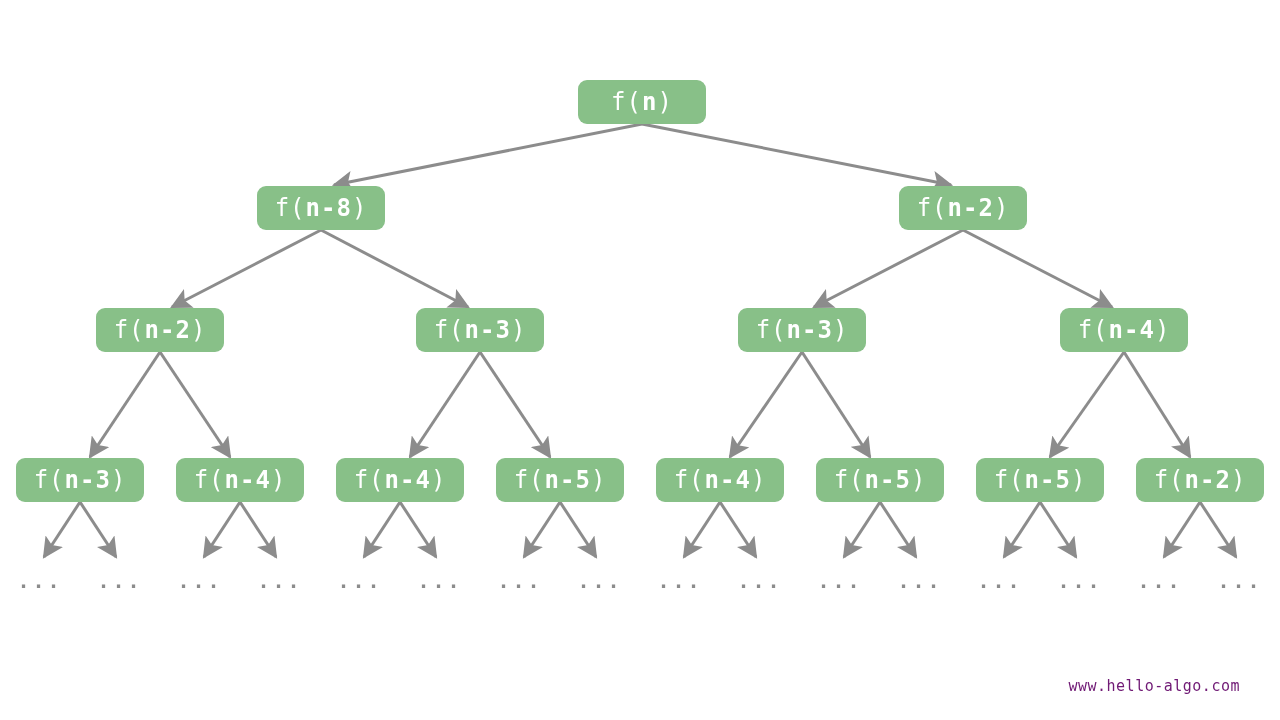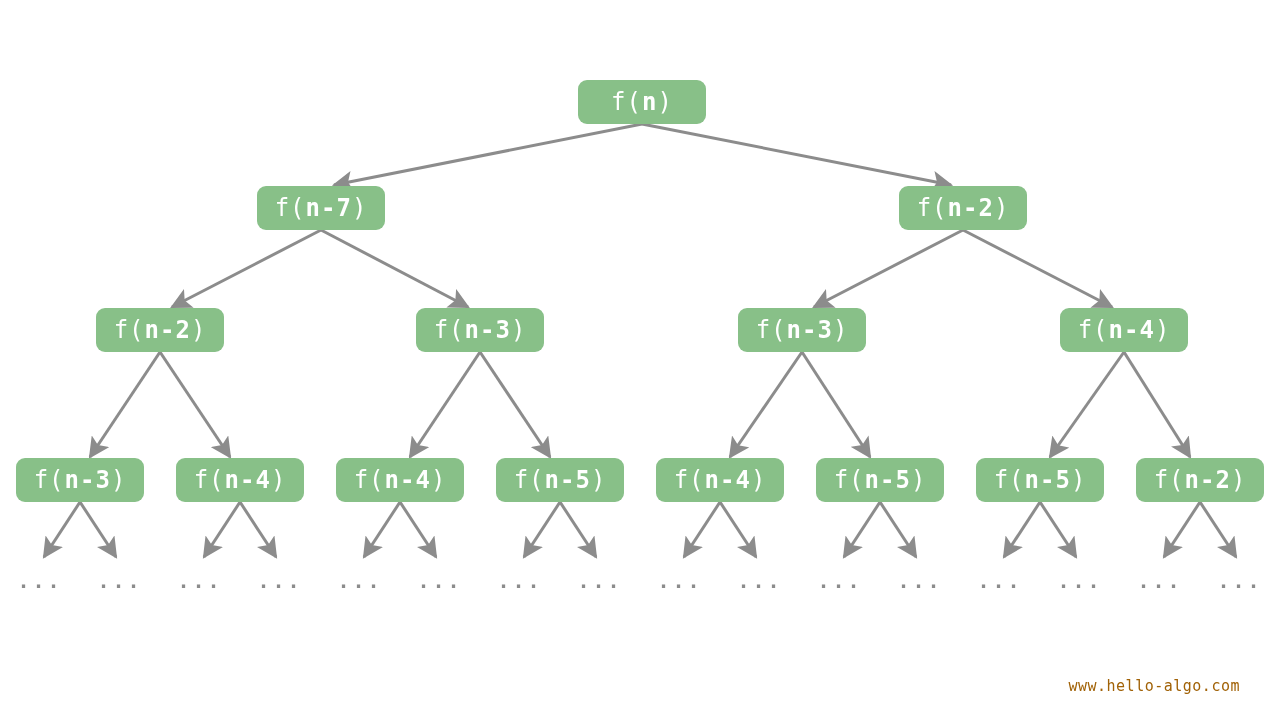--- a/index.html
+++ b/index.html
@@ -16,21 +16,21 @@
     white-space:nowrap;
   }
   .node .na { font-weight:bold; }
   .node .np { font-weight:normal; }
   .dots {
     position:absolute; top:569px; width:48px; text-align:center;
     color:#8C8C8C; font-size:20px; font-weight:bold; letter-spacing:3px;
   }
   .watermark {
     position:absolute; right:40px; top:677px;
-    color:#a16207; font-size:15px; letter-spacing:0.5px;
+    color:#701a75; font-size:15px; letter-spacing:0.5px;
   }
 </style>
 </head>
 <body>
 
 <div class="stage">
 
   <svg class="edges" width="1280" height="720" viewBox="0 0 1280 720">
     <defs>
       <marker id="arrowhead" viewBox="0 0 10 10" refX="9" refY="5" markerWidth="7" markerHeight="7" orient="auto-start-reverse">
@@ -72,21 +72,21 @@
   </svg>
 
   <div class="node" style="left:578px;top:80px">
       <span class="np">f(</span>
       <span class="na">n</span>
       <span class="np">)</span>
     </div>
 
   <div class="node" style="left:257px;top:186px">
       <span class="np">f(</span>
-      <span class="na">n-7</span>
+      <span class="na">n-8</span>
       <span class="np">)</span>
     </div>
   <div class="node" style="left:899px;top:186px">
       <span class="np">f(</span>
       <span class="na">n-2</span>
       <span class="np">)</span>
     </div>
 
   <div class="node" style="left:96px;top:308px">
       <span class="np">f(</span>

